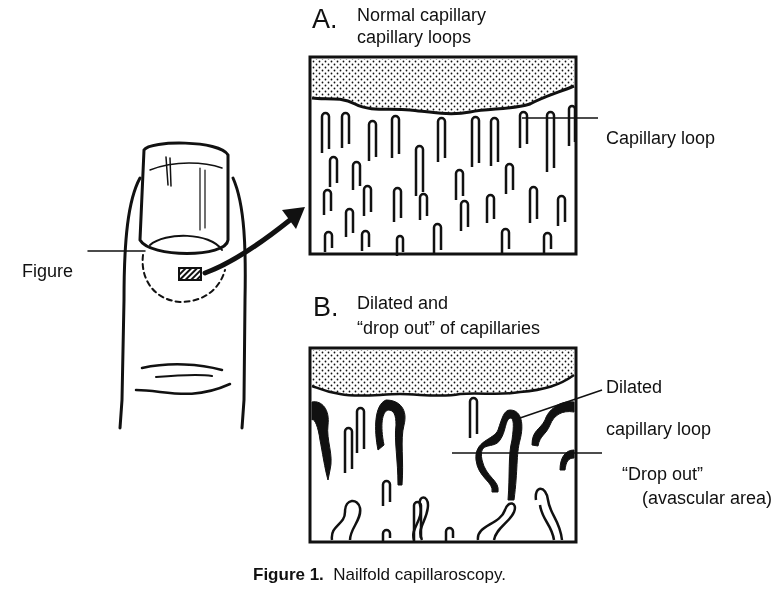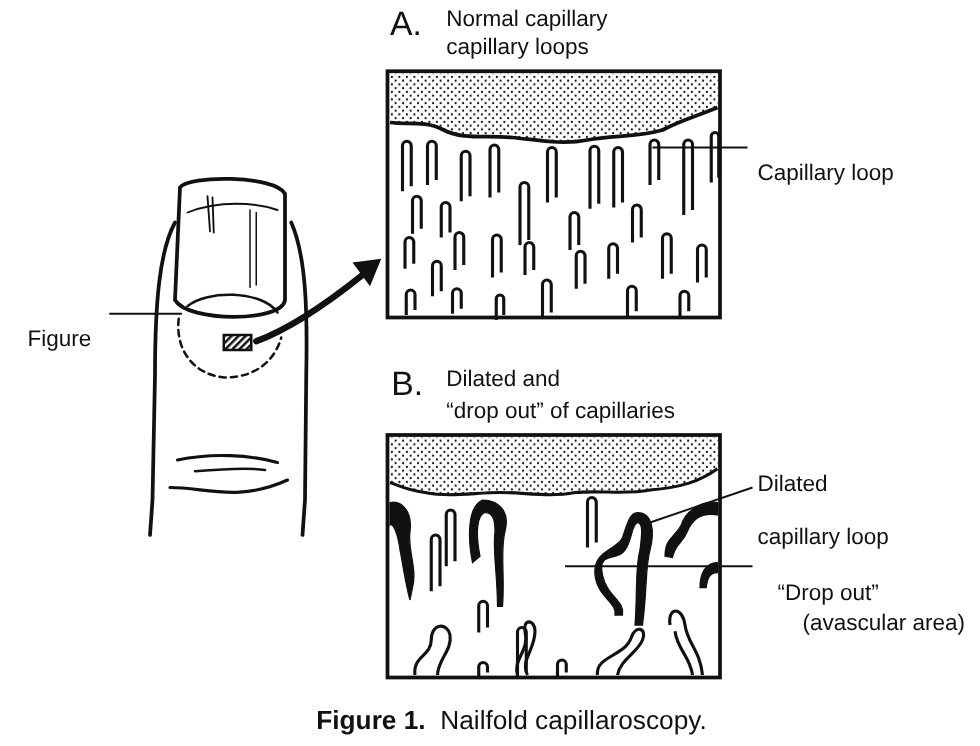--- a/index.html
+++ b/index.html
@@ -1,21 +1,21 @@
 <!DOCTYPE html>
 <html><head>
 <meta charset="utf-8">
 <style>
   html, body { margin: 0; padding: 0; background: #ffffff; }
   body { width: 784px; height: 597px; position: relative; overflow: hidden; font-family: "Liberation Sans", sans-serif; color: #111; }
   .txt { position: absolute; font-family: "Liberation Sans", sans-serif; color: #111; white-space: nowrap; }
   .panel-letter { font-size: 27px; }
   .panel-title { font-size: 18px; line-height: 22px; }
   .label { font-size: 18px; line-height: 24px; margin-top: 19px; }
-  .caption { font-size: 21px; }
+  .caption { font-size: 17px; }
   .caption b { font-weight: bold; }
   svg.art { position: absolute; left: 0; top: 0; }
 </style>
 </head>
 <body>
 
 <svg class="art" width="784" height="597" viewBox="0 0 784 597">
   <defs>
     <pattern id="dots" width="6" height="6" patternUnits="userSpaceOnUse">
       <circle cx="1.5" cy="1.5" r="0.9" fill="#111"></circle>

